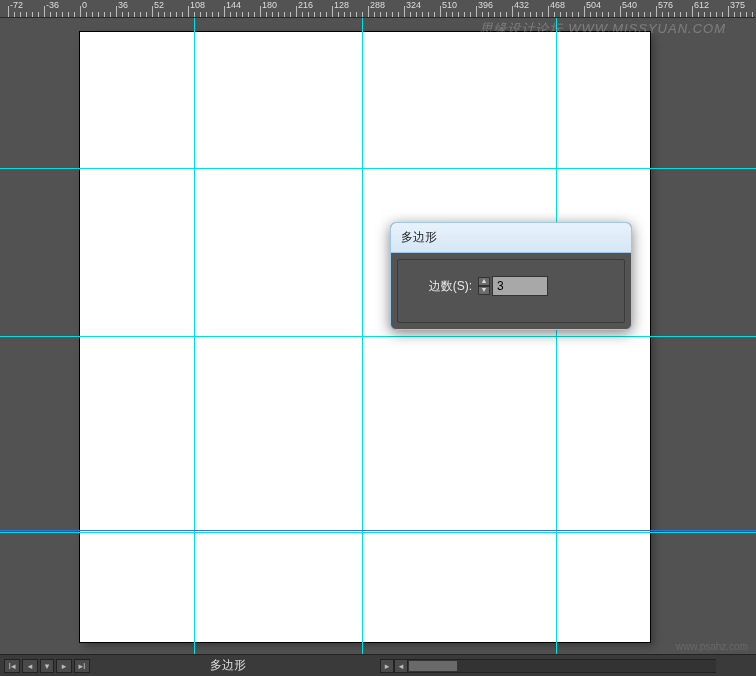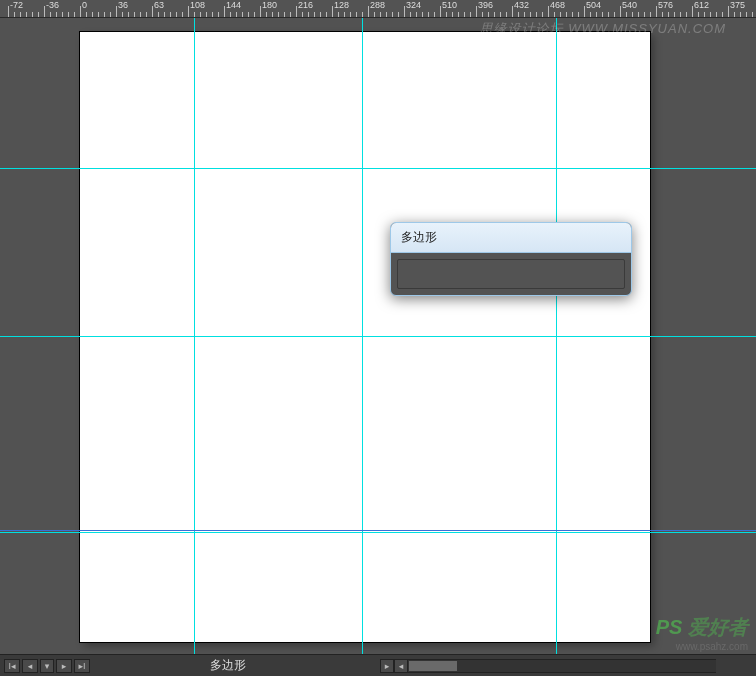--- a/index.html
+++ b/index.html
@@ -287,21 +287,21 @@
       <div class="line"></div>
     </div>
     <div class="tick" style="left: 140px;">
       <div class="line"></div>
     </div>
     <div class="tick" style="left: 146px;">
       <div class="line"></div>
     </div>
     <div class="tick major" style="left: 152px;">
       <div class="line"></div>
-      <div class="lbl">63</div>
+      <div class="lbl">52</div>
     </div>
     <div class="tick" style="left: 158px;">
       <div class="line"></div>
     </div>
     <div class="tick" style="left: 164px;">
       <div class="line"></div>
     </div>
     <div class="tick" style="left: 170px;">
       <div class="line"></div>
     </div>
@@ -624,20 +624,28 @@
 
   <div class="guide-h" style="top:150px"></div>
   <div class="guide-h" style="top:318px"></div>
   <div class="vector-line" style="top:512px"></div>
   <div class="guide-h" style="top:514px"></div>
 </div>
 
 <div class="dialog">
   <div class="dialog-title">多边形</div>
   <div class="dialog-body">
+    <div class="field-row">
+      <div class="field-label">边数(S):</div>
+      <div class="spinner">
+        <div>▲</div>
+        <div>▼</div>
+      </div>
+      <input class="field-input" style="width: 56px;" value="3">
+    </div>
   </div>
 </div>
 
 <div class="bottom-bar">
   <div class="pager">
     <div class="pager-btn">I◂</div>
     <div class="pager-btn">◂</div>
     <div class="pager-btn pager-drop">▾</div>
     <div class="pager-btn">▸</div>
     <div class="pager-btn">▸I</div>
@@ -647,15 +655,14 @@
     <div class="arrow">▸</div>
     <div class="arrow">◂</div>
     <div class="track">
       <div class="thumb"></div>
     </div>
   </div>
 </div>
 
 <div class="wm-top">思缘设计论坛  WWW.MISSYUAN.COM</div>
 <div class="wm-bottom">
-  <div class="l1"><span>PS</span> <i>爱好者</i></div>
   <div class="l2">www.psahz.com</div>
 </div>
 
 </body></html>

